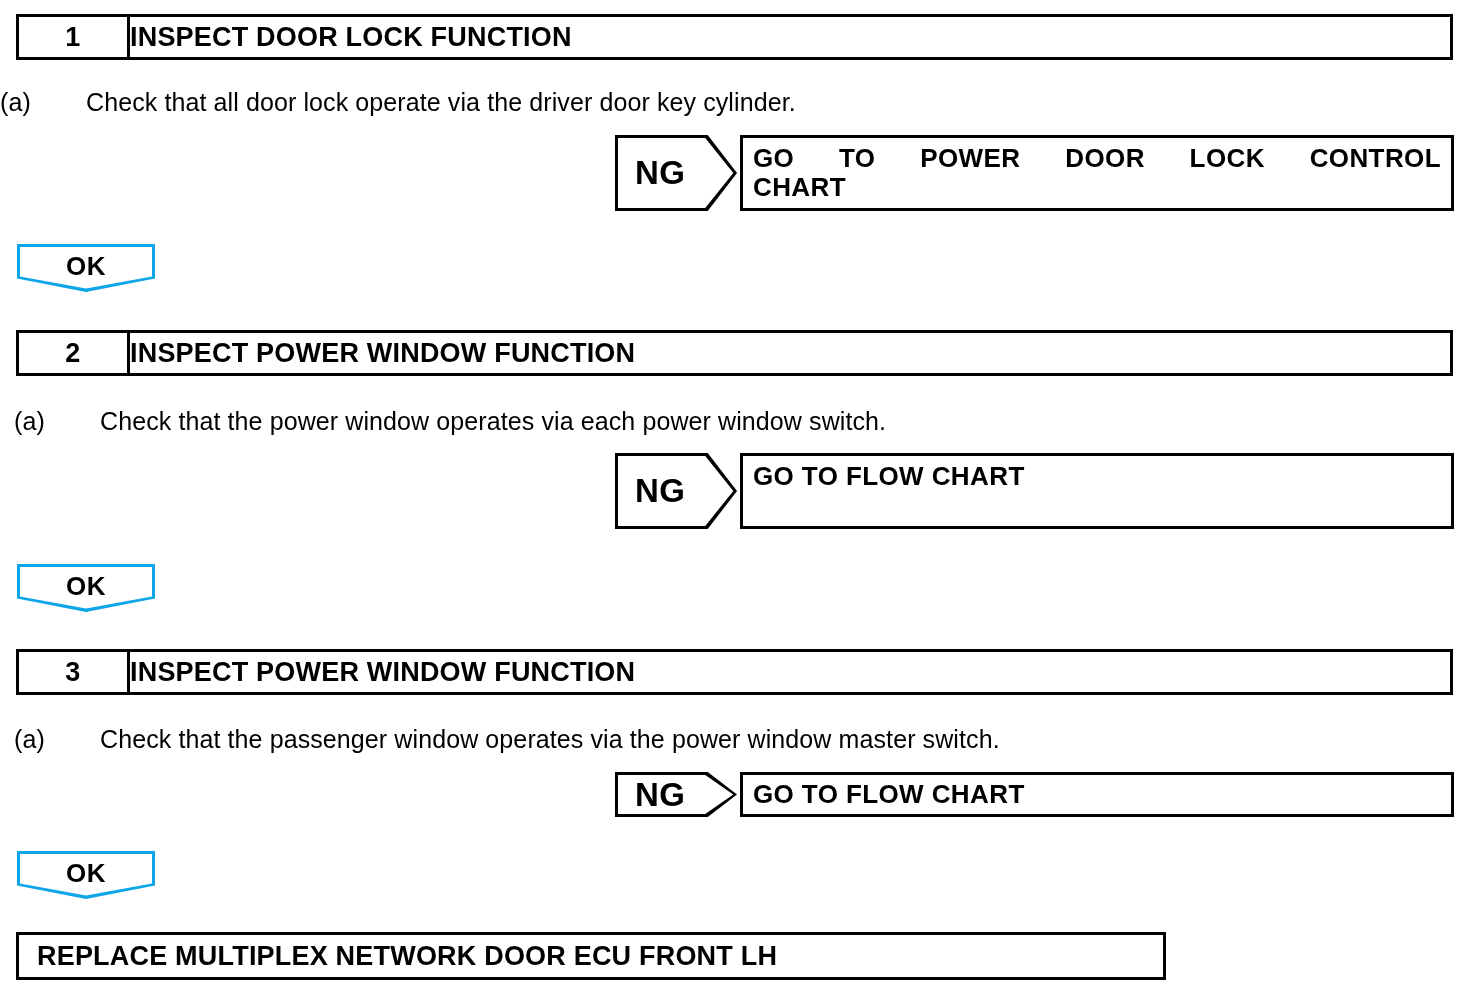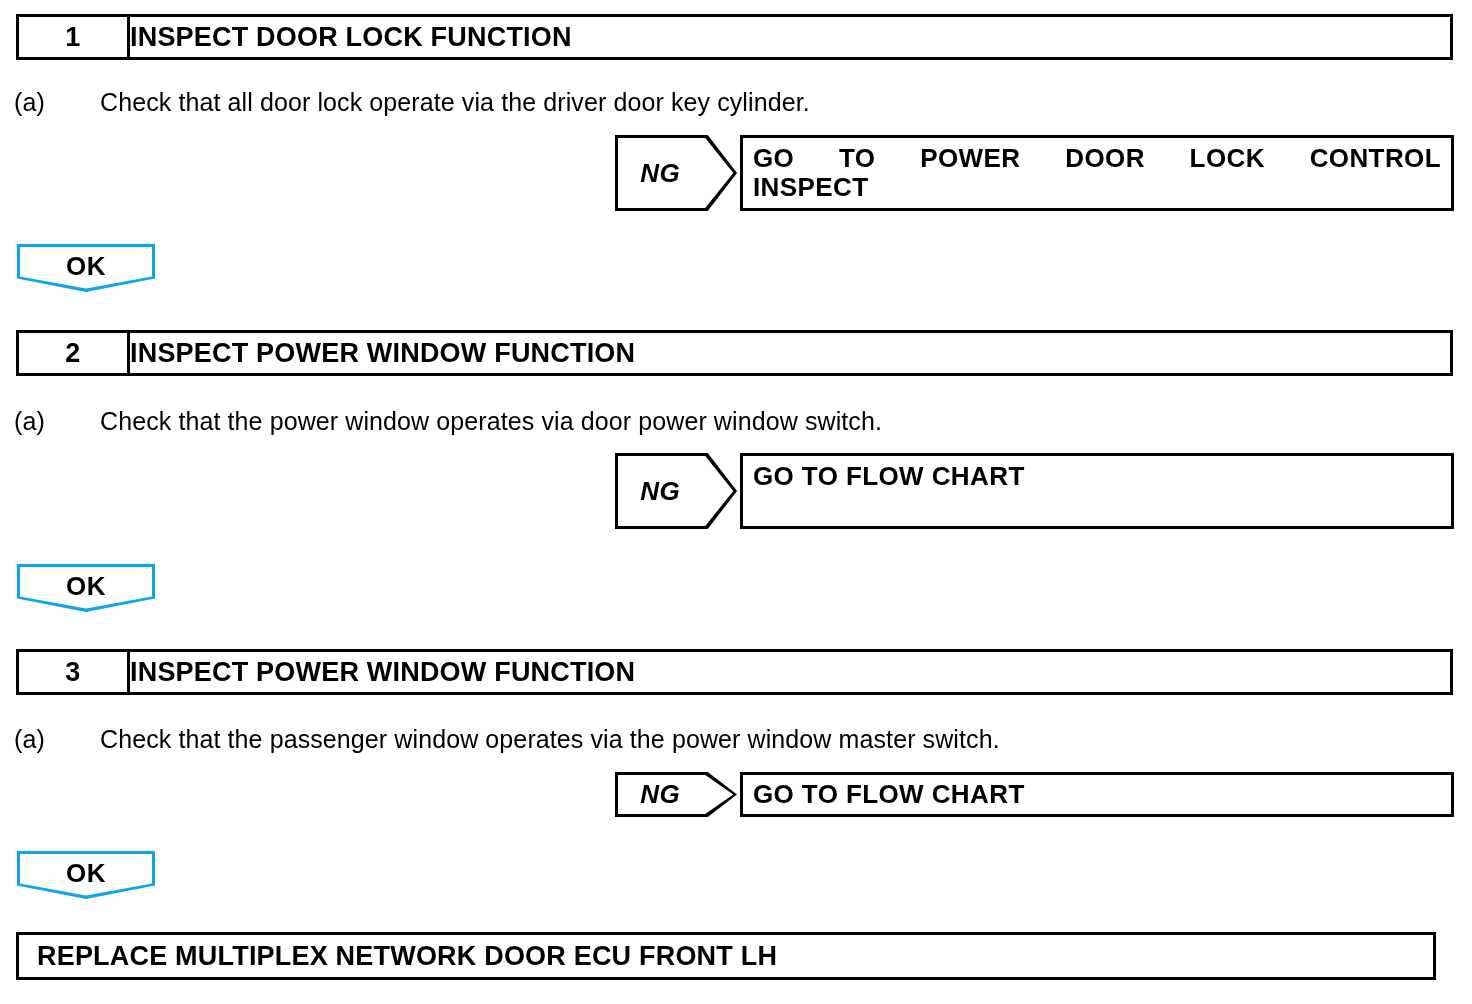--- a/index.html
+++ b/index.html
@@ -78,25 +78,24 @@
   .ng-tag .inner {
     position: absolute;
     left: 3px; top: 3px; right: 3px; bottom: 3px;
     background: #fff;
     -webkit-clip-path: polygon(0 0, 75.2% 0, 99.4% 50%, 75.2% 100%, 0 100%);
     clip-path: polygon(0 0, 75.2% 0, 99.4% 50%, 75.2% 100%, 0 100%);
   }
   .ng-tag .ng-label {
     position: relative;
     z-index: 2;
-    font-size: 26px;
+    font-size: 33px;
     font-weight: bold;
     letter-spacing: 0.5px;
     margin-right: 26%;
-    font-style: italic;
   }
 
   
   .result-box {
     position: absolute;
     border: 3px solid #000;
     box-sizing: border-box;
     background: #fff;
     font-size: 26px;
     font-weight: bold;
@@ -167,46 +166,46 @@
 </head>
 <body>
 
 <div class="page">
 
   <div class="step-header" style="left:16px; top:14px; width:1437px; height:46px;">
     <div class="step-number">1</div>
     <div class="step-title">INSPECT DOOR LOCK FUNCTION</div>
   </div>
 
-  <div class="instruction" style="left:14px; top:88px;">
+  <div class="instruction" style="left:0; top:88px;">
     <span class="marker">(a)</span><span>Check that all door lock operate via the driver door key cylinder.</span>
   </div>
 
   <div class="ng-tag" style="left:615px; top:135px; width:122px; height:76px;">
     <div class="inner"></div>
     <span class="ng-label">NG</span>
   </div>
 
   <div class="result-box justified" style="left:740px; top:135px; width:714px; height:76px;">
     <span class="line1">GO TO POWER DOOR LOCK CONTROL</span>
-    <span class="line2">INSPECT</span>
+    <span class="line2">CHART</span>
   </div>
 
   <div class="ok-tag" style="left:17px; top:244px; width:138px; height:48px;">
     <div class="inner"></div>
     <span class="ok-label">OK</span>
   </div>
 
   <div class="step-header" style="left:16px; top:330px; width:1437px; height:46px;">
     <div class="step-number">2</div>
     <div class="step-title">INSPECT POWER WINDOW FUNCTION</div>
   </div>
 
   <div class="instruction" style="left:14px; top:407px;">
-    <span class="marker">(a)</span><span>Check that the power window operates via door power window switch.</span>
+    <span class="marker">(a)</span><span>Check that the power window operates via each power window switch.</span>
   </div>
 
   <div class="ng-tag" style="left:615px; top:453px; width:122px; height:76px;">
     <div class="inner"></div>
     <span class="ng-label">NG</span>
   </div>
 
   <div class="result-box" style="left:740px; top:453px; width:714px; height:76px;">
     <span class="line1">GO TO FLOW CHART</span>
   </div>
@@ -232,17 +231,17 @@
 
   <div class="result-box single" style="left:740px; top:772px; width:714px; height:45px;">
     <span class="line1">GO TO FLOW CHART</span>
   </div>
 
   <div class="ok-tag" style="left:17px; top:851px; width:138px; height:48px;">
     <div class="inner"></div>
     <span class="ok-label">OK</span>
   </div>
 
-  <div class="final-box" style="left:16px; top:932px; width:1420px; height:48px;">
+  <div class="final-box" style="left:16px; top:932px; width:1150px; height:48px;">
     <span>REPLACE MULTIPLEX NETWORK DOOR ECU FRONT LH</span>
   </div>
 
 </div>
 
 </body></html>

